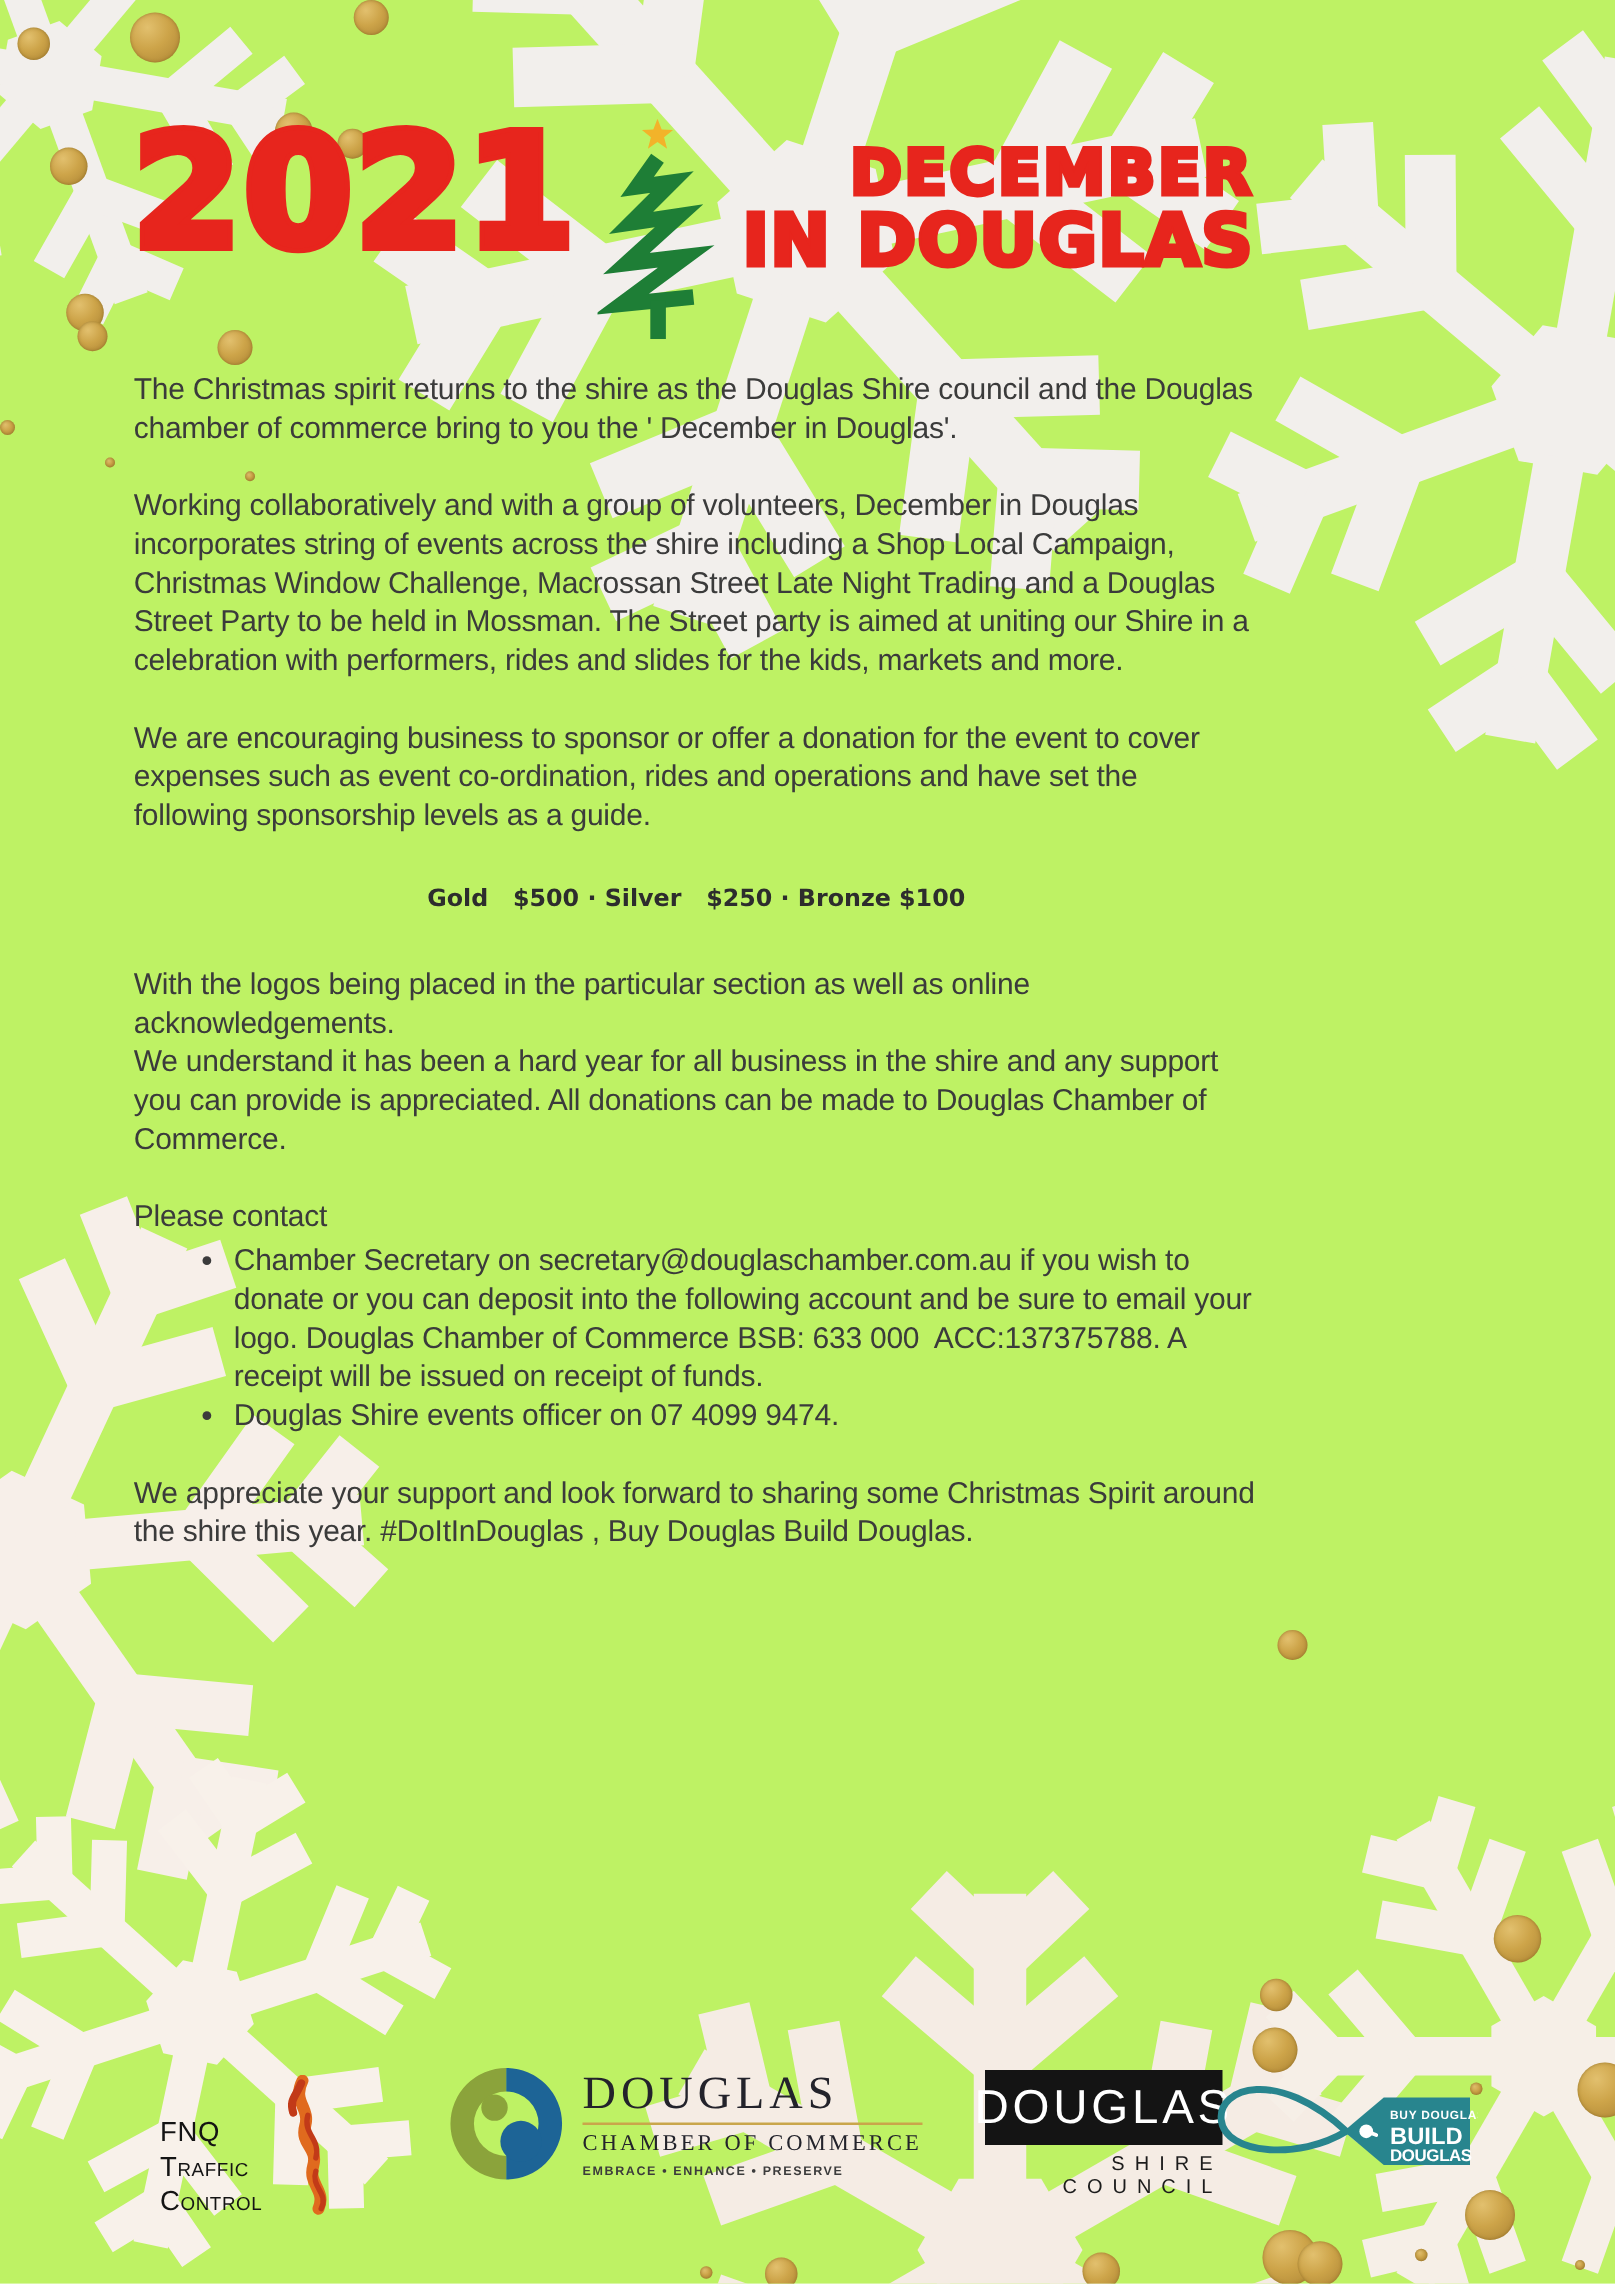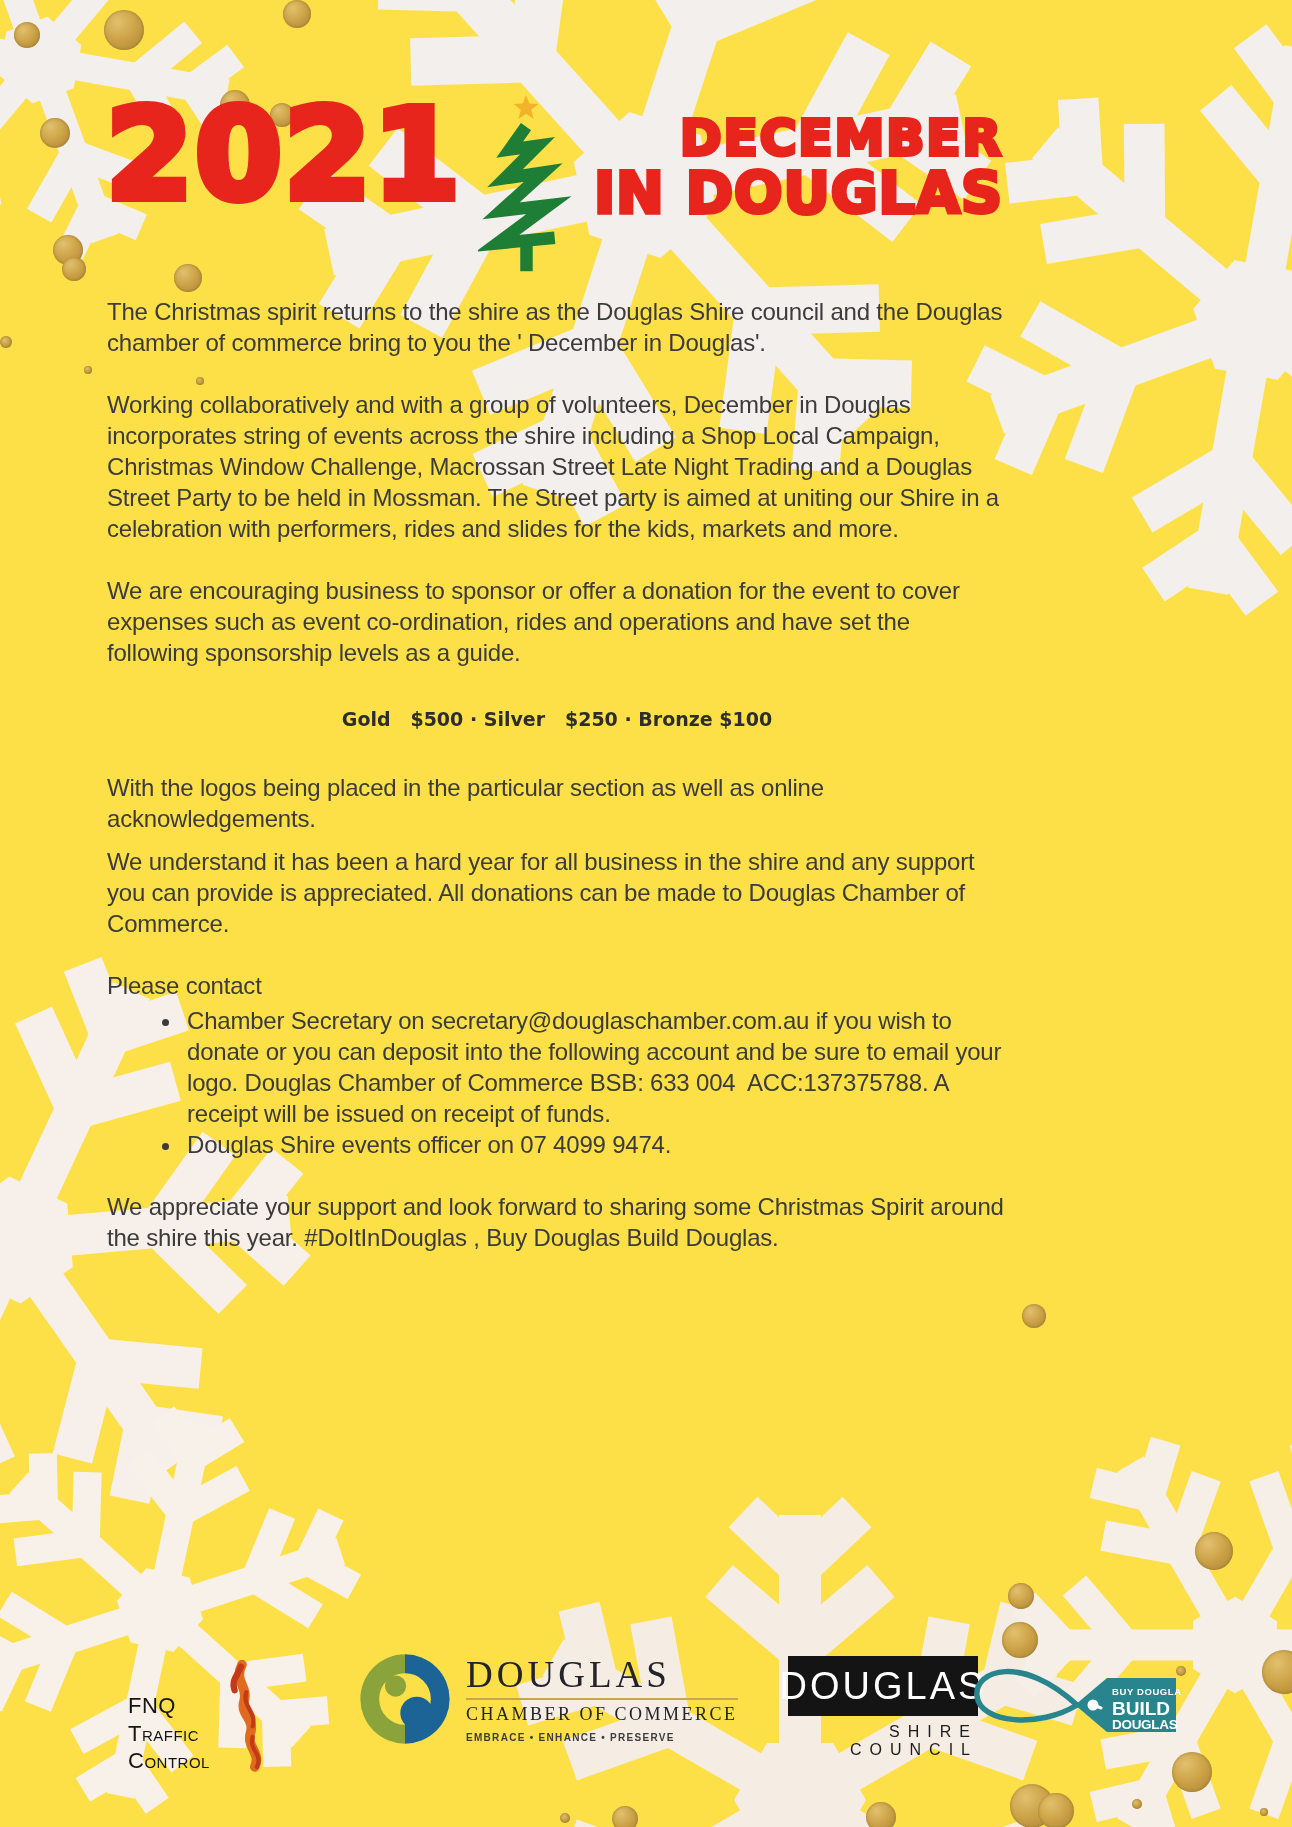--- a/index.html
+++ b/index.html
@@ -1,18 +1,18 @@
 <!DOCTYPE html>
 <html><head>
 <meta charset="utf-8">
 <style>
   html,body { margin:0; padding:0; background:#ffffff; }
   .page {
     position:relative; width:1292px; height:1827px; overflow:hidden;
-    background:#fde047;
+    background:#bef264;
     font-family:"Liberation Sans", sans-serif;
   }
   .bg-layer { position:absolute; left:0; top:0; width:1292px; height:1827px; pointer-events:none; }
   .gold-dot {
     position:absolute; border-radius:50%;
     background:radial-gradient(circle at 35% 30%, #e2c06e 0%, #cda449 45%, #ac8434 100%);
     box-shadow: inset 0 0 3px rgba(110,80,20,.55);
   }
 
   
@@ -29,21 +29,21 @@
   }
   .title-line1 { font-size:50px; line-height:1.04; letter-spacing:2px;text-align:right; }
   .title-line2 { font-size:57px; line-height:1.04; letter-spacing:1px; }
 
   
   .content {
     position:absolute; left:107px; top:296px; width:900px;
     color:#3b3b3b; font-size:24px; line-height:31px; letter-spacing:-0.2px;
   }
   .content p { margin:0 0 31px 0; }
-  .content p.no-gap { margin-bottom:12px; }
+  .content p.no-gap { margin-bottom:0; }
   .sponsor {
     font-family:"DejaVu Sans", sans-serif; font-weight:bold; font-size:19px;
     color:#2d2d2d; text-align:center; white-space:pre-wrap;
     margin:36px 0 37px 0 !important; letter-spacing:0;
   }
   .contact-heading { margin-bottom:4px !important; }
   .content ul { margin:0 0 31px 0; padding-left:76px; }
   .content li { margin:0; padding-left:4px; }
   .pre { white-space:pre-wrap; }
 
@@ -149,21 +149,21 @@
 
   <div class="content">
     <p>The Christmas spirit returns to the shire as the Douglas Shire council and the Douglas chamber of commerce bring to you the ' December in Douglas'.</p>
     <p>Working collaboratively and with a group of volunteers, December in Douglas incorporates string of events across the shire including a Shop Local Campaign, Christmas Window Challenge, Macrossan Street Late Night Trading and a Douglas Street Party to be held in Mossman. The Street party is aimed at uniting our Shire in a celebration with performers, rides and slides for the kids, markets and more.</p>
     <p>We are encouraging business to sponsor or offer a donation for the event to cover expenses such as event co-ordination, rides and operations and have set the following sponsorship levels as a guide.</p>
     <p class="sponsor">Gold   $500 · Silver   $250 · Bronze $100</p>
     <p class="no-gap">With the logos being placed in the particular section as well as online acknowledgements.</p>
     <p>We understand it has been a hard year for all business in the shire and any support you can provide is appreciated. All donations can be made to Douglas Chamber of Commerce.</p>
     <p class="no-gap contact-heading">Please contact</p>
     <ul>
-      <li class="pre">Chamber Secretary on secretary@douglaschamber.com.au if you wish to donate or you can deposit into the following account and be sure to email your logo. Douglas Chamber of Commerce BSB: 633 004  ACC:137375788. A receipt will be issued on receipt of funds.</li>
+      <li class="pre">Chamber Secretary on secretary@douglaschamber.com.au if you wish to donate or you can deposit into the following account and be sure to email your logo. Douglas Chamber of Commerce BSB: 633 000  ACC:137375788. A receipt will be issued on receipt of funds.</li>
       <li>Douglas Shire events officer on 07 4099 9474.</li>
     </ul>
     <p>We appreciate your support and look forward to sharing some Christmas Spirit around the shire this year.   #DoItInDouglas , Buy Douglas Build Douglas.</p>
   </div>
 
   <div class="footer">
 
     <div class="fnq-logo">
       <div class="fnq-text">
         <div>FNQ</div>

